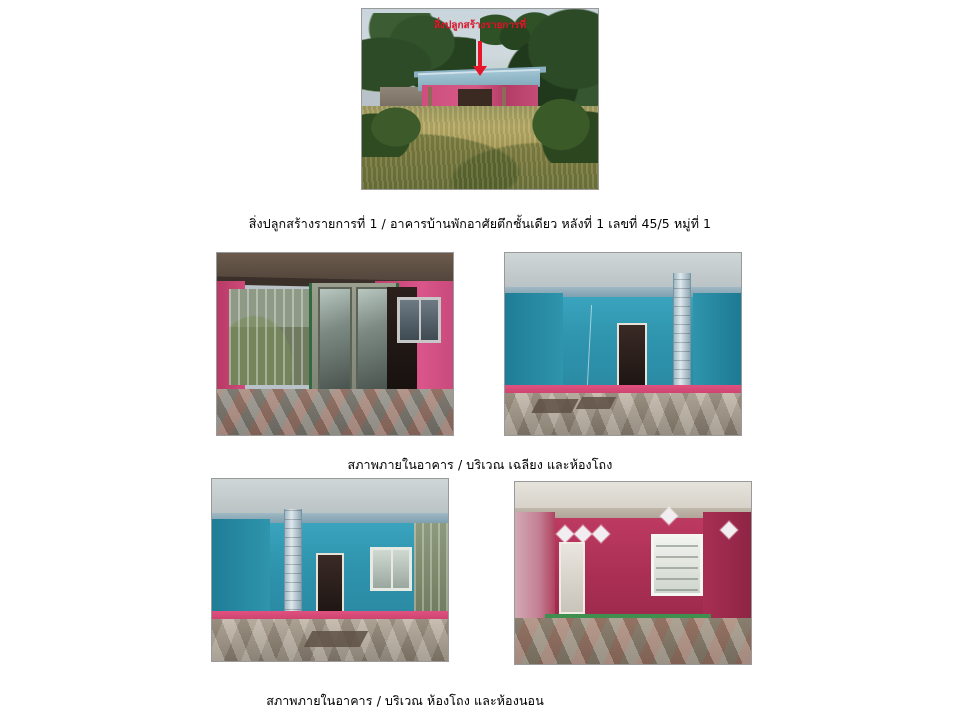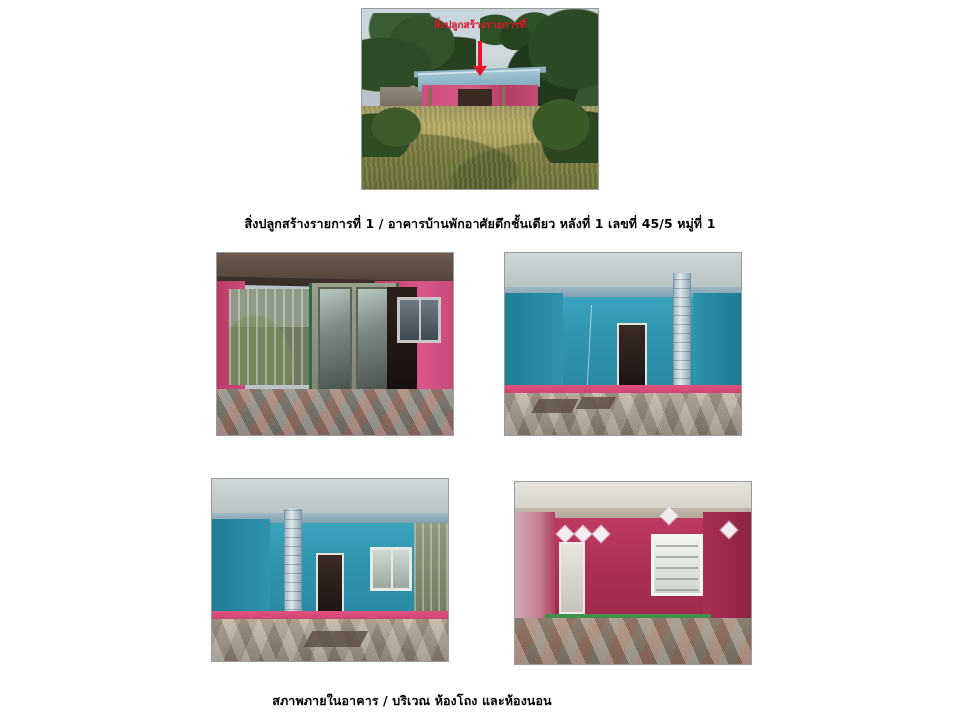--- a/index.html
+++ b/index.html
@@ -33,21 +33,21 @@
     inset: 0;
     overflow: hidden;
   }
   .cap {
     position: absolute;
     text-align: center;
     font-size: 12.5px;
     color: #000;
     letter-spacing: 0.1px;
     white-space: nowrap;
-    font-weight: 700;
+    font-weight: 400;
   }
 
   
   #photo1 { left: 361px; top: 8px; width: 238px; height: 182px; }
   #photo1 .sky {
     position: absolute; left: 0; top: 0; width: 100%; height: 46%;
     background: linear-gradient(#c9d5dc 0%, #cfd9de 55%, #b9c6bf 100%);
   }
   #photo1 .treesL {
     position: absolute; left: -6px; top: 4px; width: 120px; height: 86px;
@@ -342,21 +342,21 @@
   #photo5 .floor:after{
     content:""; position:absolute; inset:0;
     background:
       repeating-linear-gradient(66deg, rgba(255,255,255,.20) 0 13px, rgba(0,0,0,.10) 13px 26px),
       repeating-linear-gradient(-66deg, rgba(150,80,70,.28) 0 15px, rgba(100,120,110,.22) 15px 30px);
   }
 
   
   #cap1 { left: 0; top: 214px; width: 960px; }
   #cap2 { left: 0; top: 455px; width: 960px; }
-  #cap3 { left: 16px; top: 691px; width: 792px; }
+  #cap3 { left: 9px; top: 691px; width: 792px; }
 </style>
 </head>
 <body>
 
 <div class="page">
 
   <div class="photo" id="photo1">
     <div class="inner">
       <div class="sky"></div>
       <div class="treesL"></div>
@@ -406,20 +406,21 @@
       <div class="crack"></div>
       <div class="doorway"></div>
       <div class="pillar"></div>
       <div class="pinkbase"></div>
       <div class="floor"></div>
       <div class="mat mat1"></div>
       <div class="mat mat2"></div>
     </div>
   </div>
 
+  <div class="cap" id="cap2">สภาพภายในอาคาร  /  บริเวณ เฉลียง และห้องโถง</div>
 
   <div class="photo roomBlue" id="photo4">
     <div class="inner">
       <div class="ceiling"></div>
       <div class="wallback"></div>
       <div class="wallleft"></div>
       <div class="sideopen"></div>
       <div class="doorway"></div>
       <div class="window"></div>
       <div class="pillar"></div>

